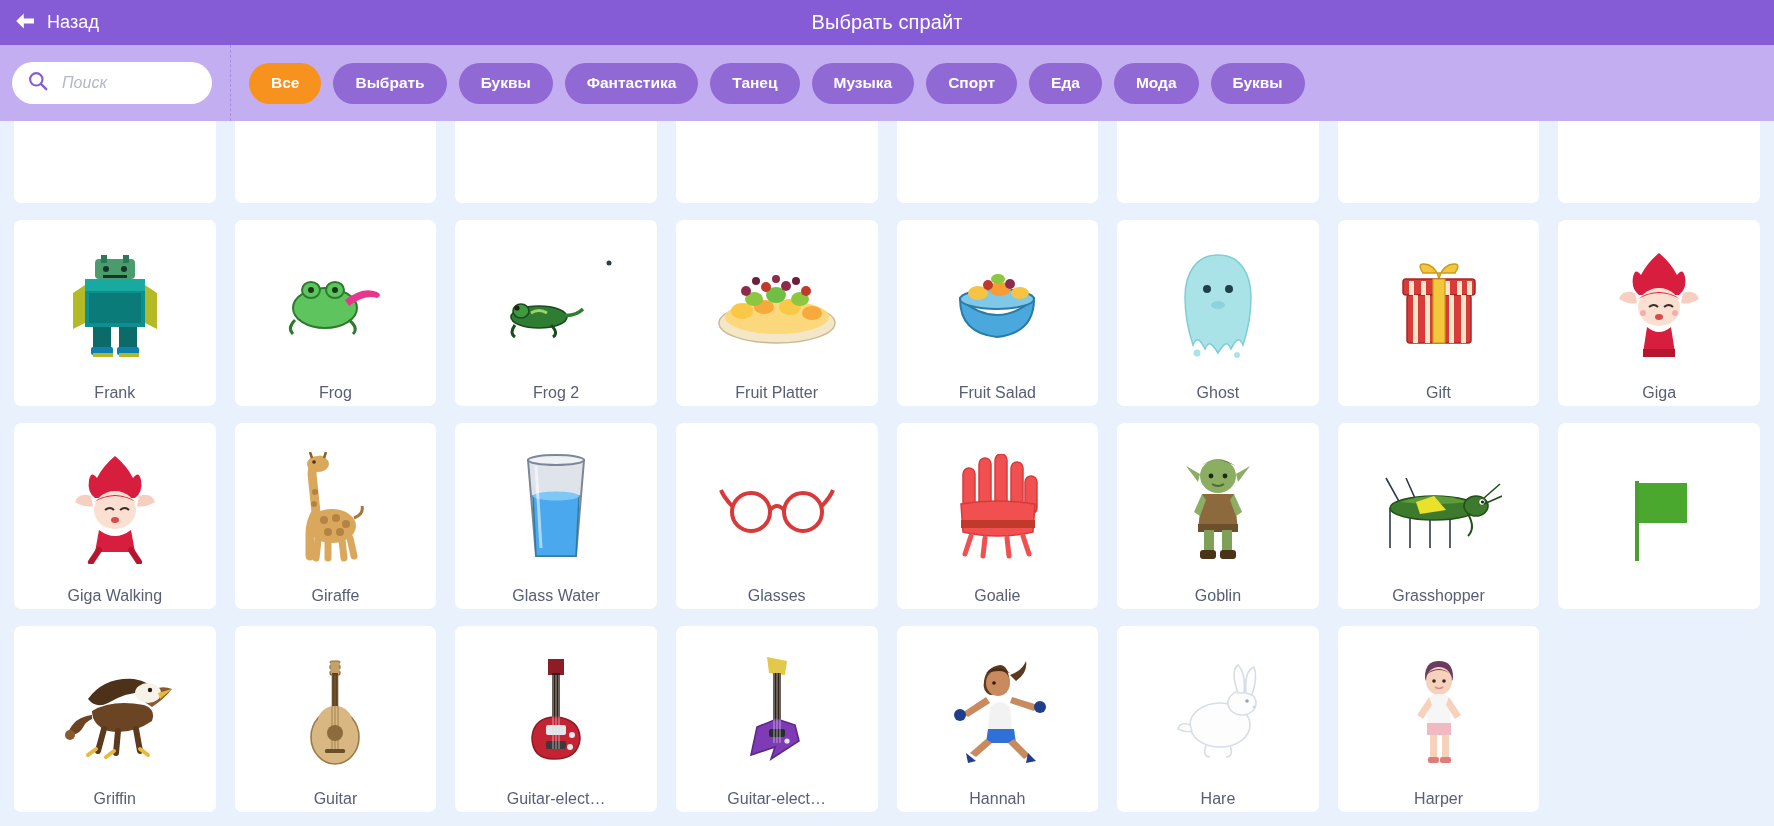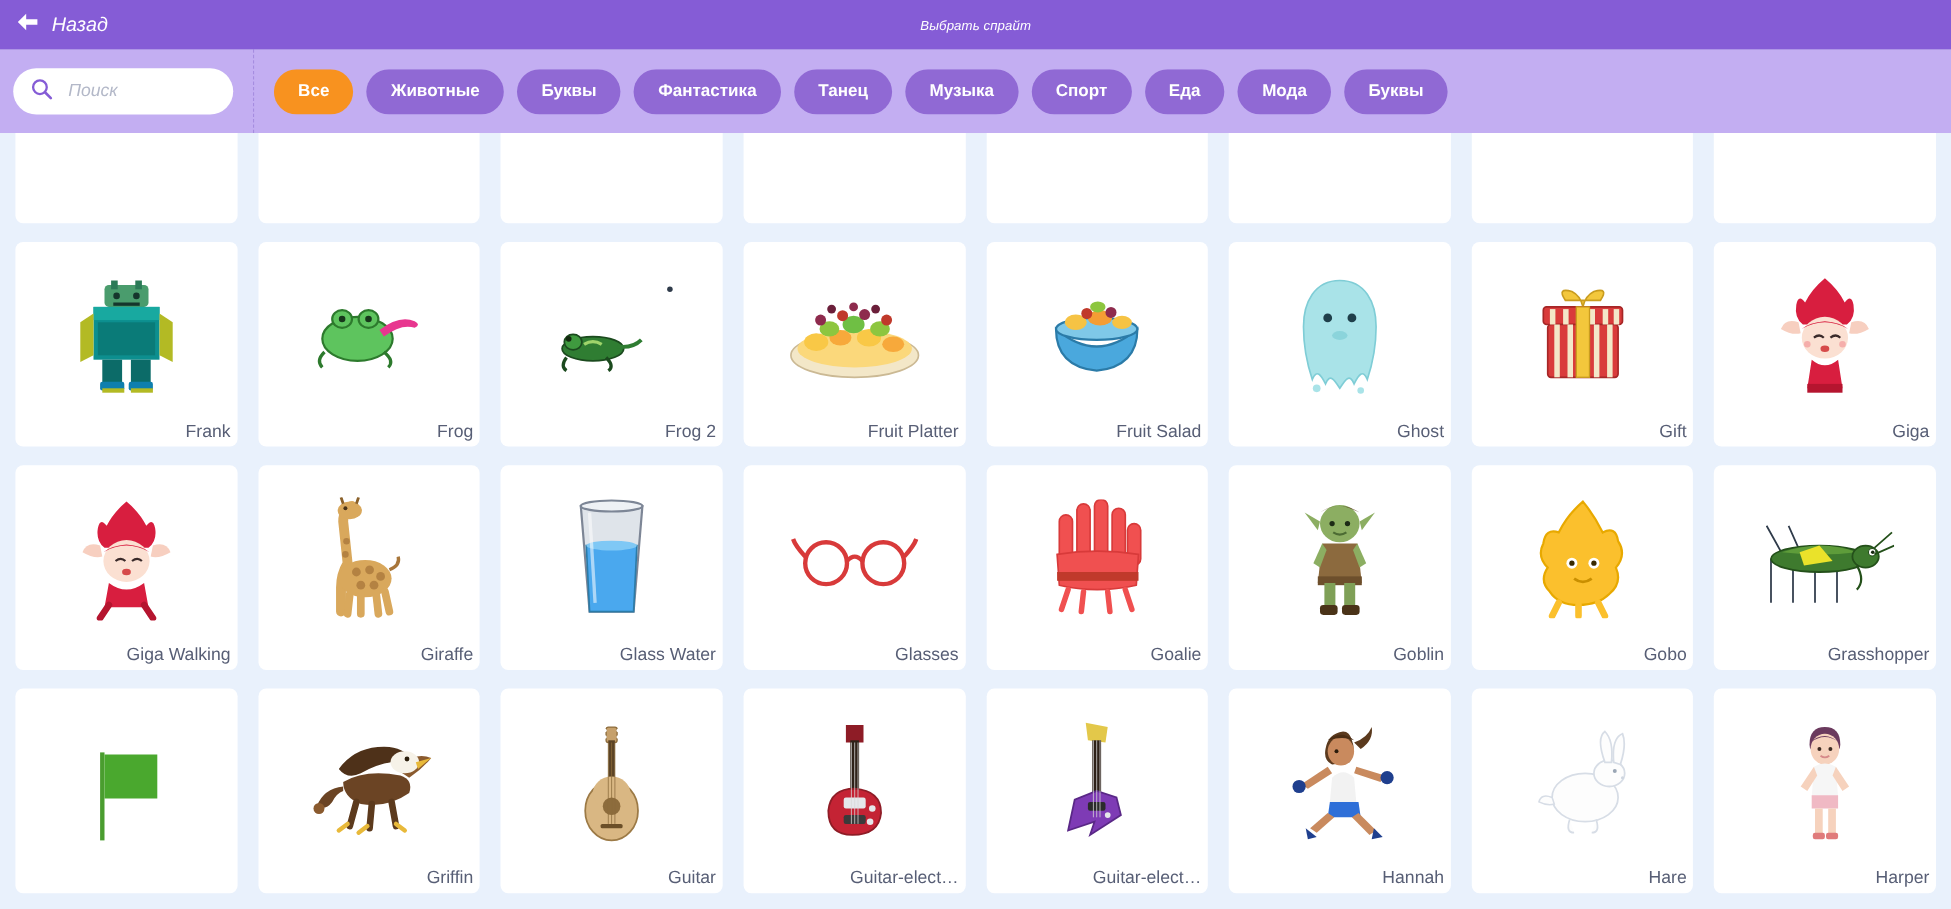--- a/index.html
+++ b/index.html
@@ -13,42 +13,41 @@
   }
 
   
   .header {
     height: 45px;
     background: #855cd6;
     display: flex;
     align-items: center;
     position: relative;
     flex: 0 0 auto;
-    font-style: italic;
   }
   .back-btn {
     display: flex;
     align-items: center;
     gap: 11px;
     padding: 0 0 0 14px;
     cursor: pointer;
     z-index: 2;
   }
   .back-arrow { display: block; }
   .back-label {
     color: #ffffff;
     font-size: 18px;
     letter-spacing: .1px;
   }
   .header-title {
     position: absolute;
     left: 0; right: 0;
     text-align: center;
     color: #ffffff;
-    font-size: 12px;
+    font-size: 20px;
     letter-spacing: .1px;
     pointer-events: none;
   }
 
   
   .filter-bar {
     height: 76px;
     background: #c3aef2;
     display: flex;
     align-items: center;
@@ -141,21 +140,21 @@
     align-items: center;
     justify-content: center;
     padding-top: 6px;
   }
   .card .thumb svg { display: block; }
   .card .name {
     font-size: 16px;
     color: #575e75;
     padding: 0 6px 4px;
     width: 100%;
-    text-align: right;
+    text-align: center;
     white-space: nowrap;
     overflow: hidden;
     text-overflow: ellipsis;
   }
 </style>
 </head>
 <body>
 
 <div class="header">
   <div class="back-btn">
@@ -177,21 +176,21 @@
         <line x1="12.9" y1="12.9" x2="18.2" y2="18.2" stroke="#855cd6" stroke-width="2.4" stroke-linecap="round"></line>
       </svg>
     </span>
     <input class="search-input" type="text" placeholder="Поиск" style="">
   </div>
 
   <div class="divider"></div>
 
   <div class="tag-list">
     <button class="tag active">Все</button>
-    <button class="tag">Животные</button>
+    <button class="tag">Выбрать</button>
     <button class="tag">Буквы</button>
     <button class="tag">Фантастика</button>
     <button class="tag">Танец</button>
     <button class="tag">Музыка</button>
     <button class="tag">Спорт</button>
     <button class="tag">Еда</button>
     <button class="tag">Мода</button>
     <button class="tag">Буквы</button>
   </div>
 </div>
@@ -496,35 +495,20 @@
           <path d="M56 42 L64 60 L58 64 L52 48 Z" fill="#8cae62"></path>
           <rect x="26" y="78" width="10" height="22" fill="#7fa057"></rect>
           <rect x="44" y="78" width="10" height="22" fill="#7fa057"></rect>
           <rect x="22" y="98" width="16" height="9" rx="3" fill="#4a3318"></rect>
           <rect x="42" y="98" width="16" height="9" rx="3" fill="#4a3318"></rect>
         </svg>
       </div>
       <div class="name">Goblin</div>
     </div>
 
-    <div class="card">
-      <div class="thumb">
-        <svg width="96" height="108" viewBox="0 0 96 108">
-          <path d="M48 2 Q34 14 26 30 Q14 26 12 40 Q6 52 16 62 Q8 74 18 84 Q26 96 44 96
-                   Q62 96 72 86 Q84 76 78 62 Q88 50 80 38 Q78 24 66 30 Q58 14 48 2 Z" fill="#fbc02d" stroke="#e8a900" stroke-width="2"></path>
-          <circle cx="38" cy="58" r="5" fill="#ffffff"></circle>
-          <circle cx="58" cy="58" r="5" fill="#ffffff"></circle>
-          <circle cx="38" cy="58" r="2.4" fill="#3a2a00"></circle>
-          <circle cx="58" cy="58" r="2.4" fill="#3a2a00"></circle>
-          <path d="M40 72 q8 6 16 0" stroke="#c98f00" stroke-width="2.5" fill="none"></path>
-          <path d="M26 94 L20 106 M44 96 L44 106 M62 94 L68 106" stroke="#fbc02d" stroke-width="6" stroke-linecap="round"></path>
-        </svg>
-      </div>
-      <div class="name">Gobo</div>
-    </div>
 
     <div class="card">
       <div class="thumb">
         <svg width="126" height="104" viewBox="0 0 126 104">
           <path d="M14 52 L14 92 M34 52 L34 92 M54 56 L54 92 M74 60 L74 92" stroke="#2f3b4a" stroke-width="1.6"></path>
           <path d="M10 22 L30 58 M30 22 L46 58" stroke="#2f3b4a" stroke-width="1.6"></path>
           <ellipse cx="58" cy="52" rx="44" ry="12" fill="#3e7a2e" stroke="#24501a" stroke-width="1.6"></ellipse>
           <path d="M24 46 Q60 34 92 46 Q60 50 24 46 Z" fill="#5e9c3a"></path>
           <path d="M40 46 L58 40 L70 54 L44 58 Z" fill="#eae22a"></path>
           <ellipse cx="100" cy="50" rx="12" ry="10" fill="#3e7a2e" stroke="#24501a" stroke-width="1.6"></ellipse>

